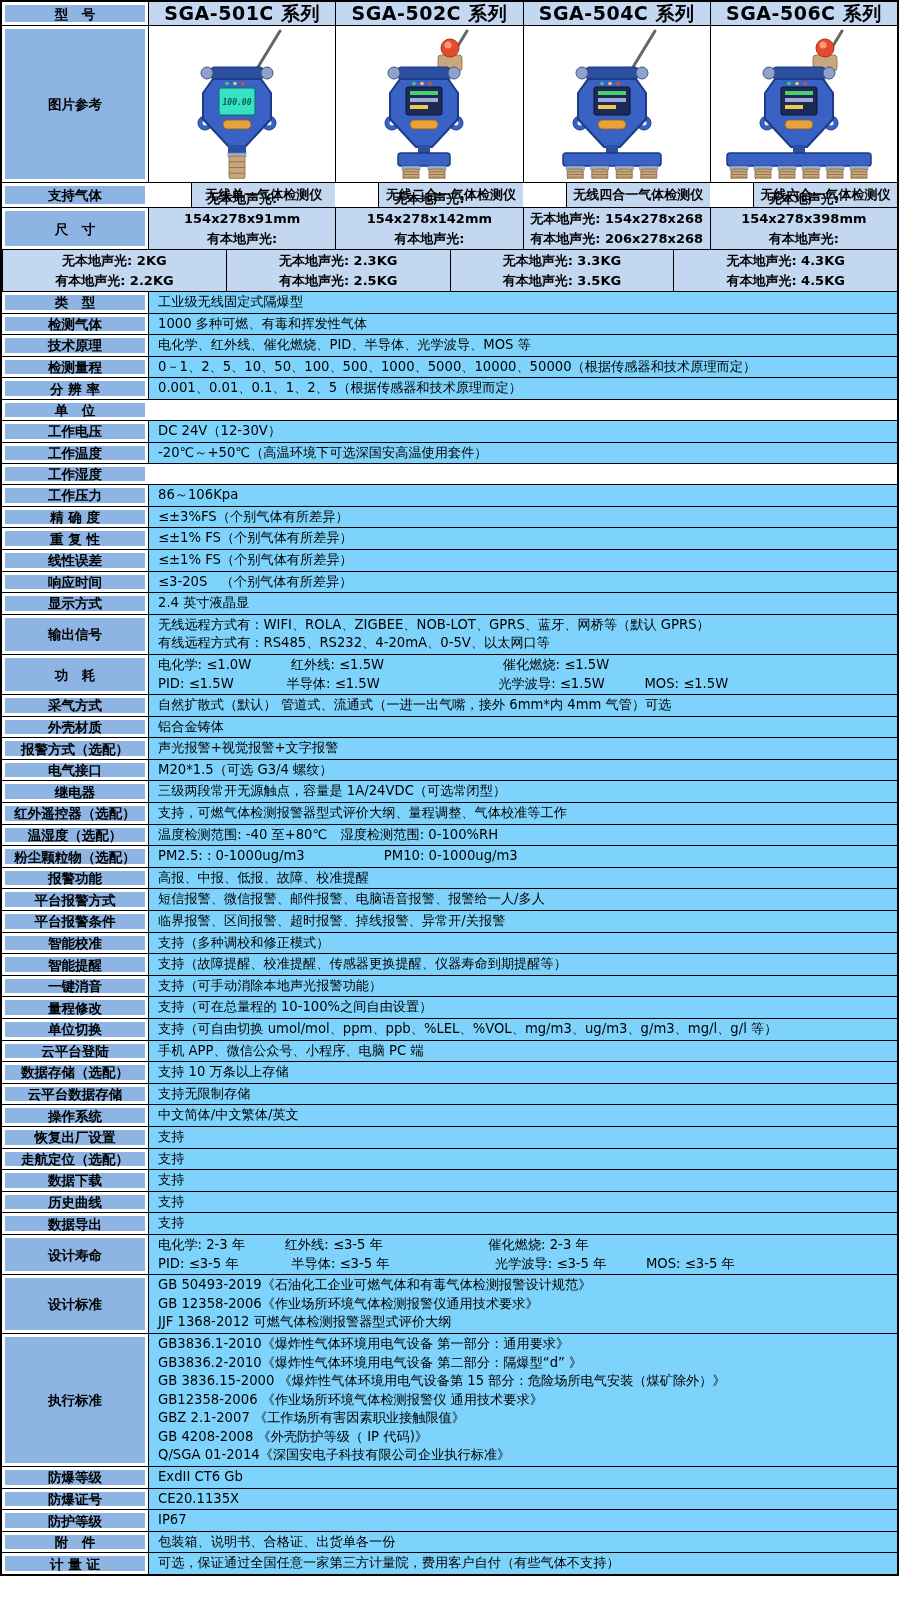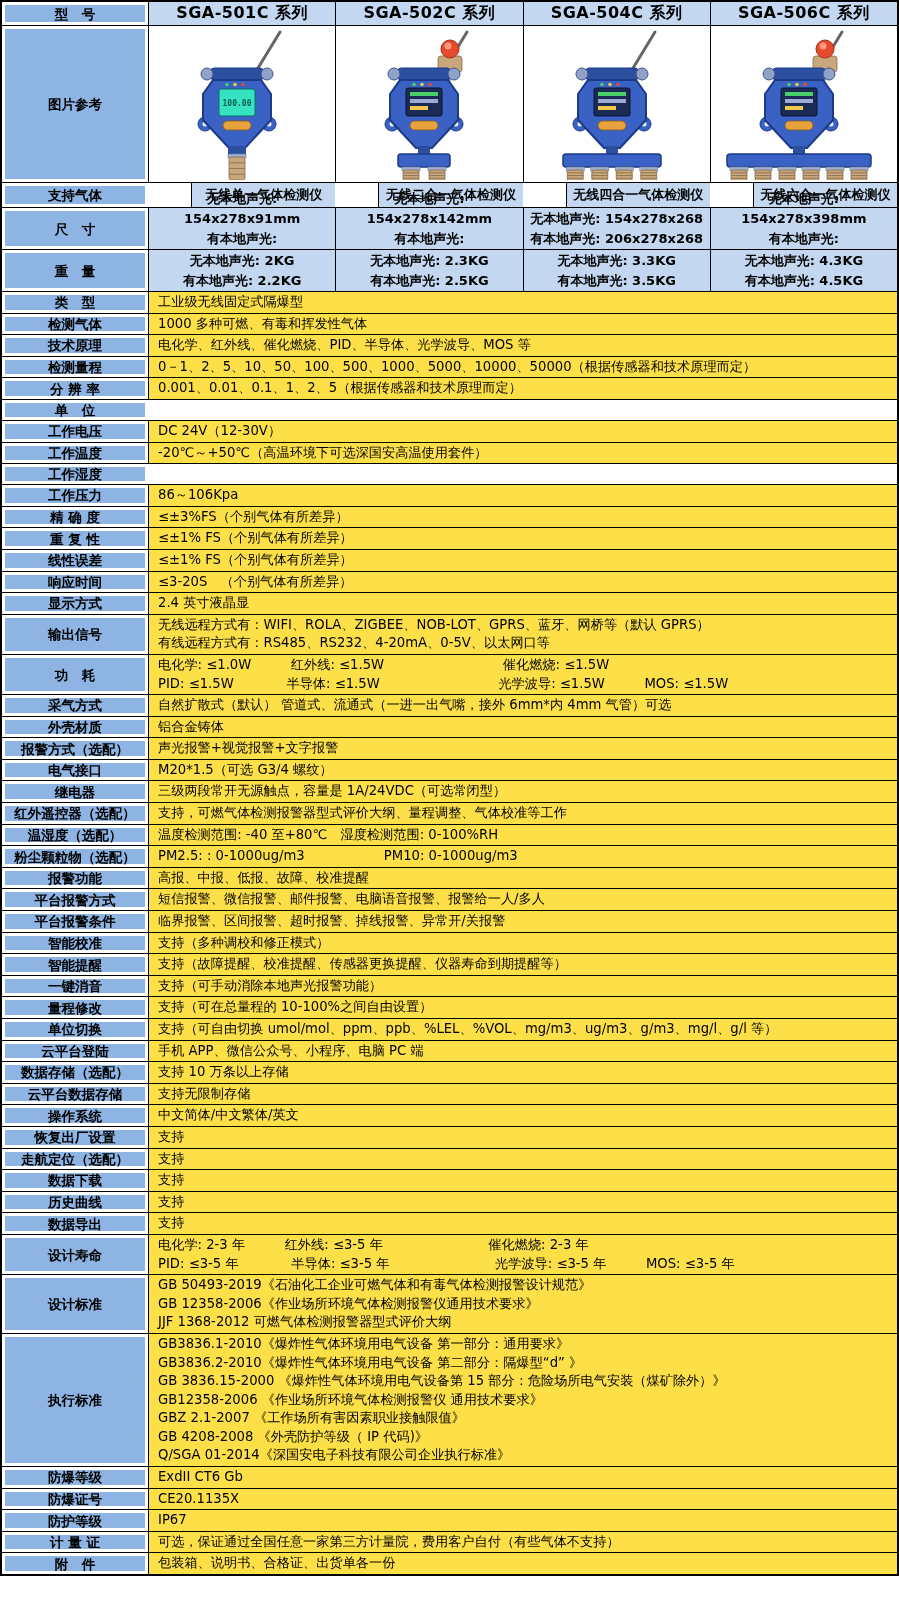--- a/index.html
+++ b/index.html
@@ -14,31 +14,31 @@
     display:flex; align-items:center; justify-content:center; text-align:center;
     font-weight:bold; font-size:13.5px; line-height:16px; padding:2px 3px;
   }
   
   .col {
     flex:1 1 0; box-sizing:border-box; border-left:1.5px solid #000;
     background:#C3D7F0; display:flex; flex-direction:column;
     align-items:center; justify-content:center; text-align:center;
     font-size:13px; font-weight:bold;
   }
-  .col.img-cell { background:#fff; justify-content:flex-end; padding-bottom:2px; }
-  .hdr { font-size:16px; letter-spacing:.5px; }
+  .col.img-cell { background:#fff; padding-bottom:2px;font-style:italic; }
+  .hdr { font-size:19px; letter-spacing:.5px; }
   .header-row { height:23px; }
   .image-row { height:156px; }
   .gas-row { height:24px;gap:43px; }
   .size-row, .weight-row { height:41px; }
   .size-row .line, .weight-row .line { line-height:20px; }
   
   .val {
     flex:1 1 auto; box-sizing:border-box; border-left:1.5px solid #000;
-    background:#fde047; padding:1px 9px; font-size:13.2px;
+    background:#7dd3fc; padding:1px 9px; font-size:13.2px;
     display:flex; flex-direction:column; justify-content:center;
   }
   .line { line-height:18.6px; white-space:pre-wrap; }
   svg { display:block; }
 </style>
 </head>
 <body>
 
 <div class="spec-table">
 
@@ -242,21 +242,20 @@
       <div class="line">无本地声光: 154x278x268</div>
       <div class="line">有本地声光: 206x278x268</div>
     </div>
     <div class="col">
       <div class="line">无本地声光: 154x278x398mm</div>
       <div class="line">有本地声光: 206x278x398mm</div>
     </div>
   </div>
 
   <div class="row weight-row">
-    <div class="lbl">重　量</div>
     <div class="col">
       <div class="line">无本地声光: 2KG</div>
       <div class="line">有本地声光: 2.2KG</div>
     </div>
     <div class="col">
       <div class="line">无本地声光: 2.3KG</div>
       <div class="line">有本地声光: 2.5KG</div>
     </div>
     <div class="col">
       <div class="line">无本地声光: 3.3KG</div>
@@ -604,26 +603,26 @@
   </div>
 
   <div class="row spec-row">
     <div class="lbl">防护等级</div>
     <div class="val">
           <div class="line">IP67</div>
         </div>
   </div>
 
   <div class="row spec-row">
+    <div class="lbl">附　件</div>
+    <div class="val">
+          <div class="line">包装箱、说明书、合格证、出货单各一份</div>
+        </div>
+  </div>
+
+  <div class="row spec-row">
     <div class="lbl">计 量 证</div>
     <div class="val">
           <div class="line">可选，保证通过全国任意一家第三方计量院，费用客户自付（有些气体不支持）</div>
-        </div>
-  </div>
-
-  <div class="row spec-row">
-    <div class="lbl">附　件</div>
-    <div class="val">
-          <div class="line">包装箱、说明书、合格证、出货单各一份</div>
         </div>
   </div>
 </div>
 </div>
 
 </body></html>

